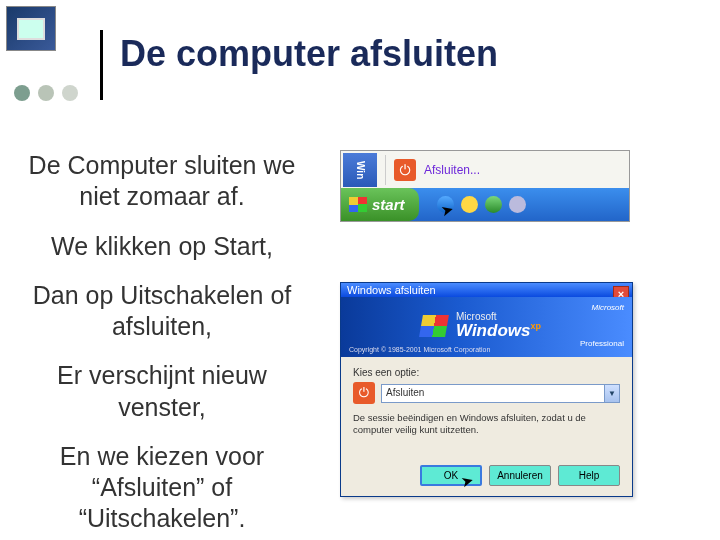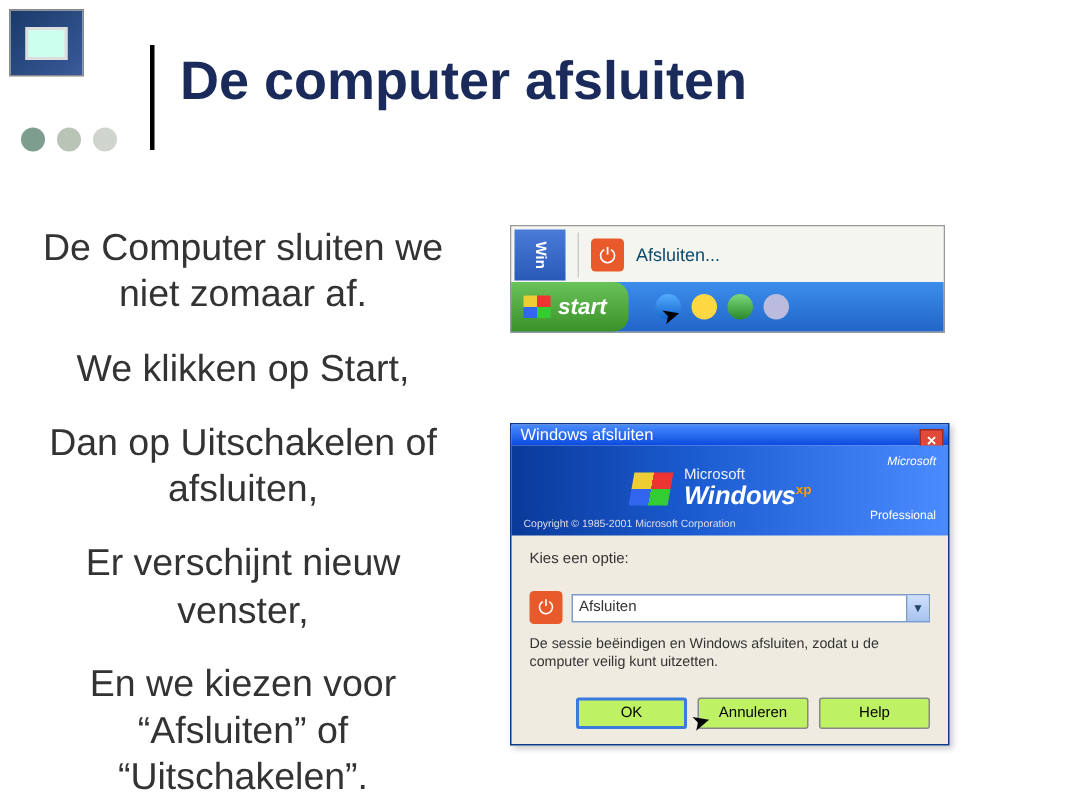--- a/index.html
+++ b/index.html
@@ -39,21 +39,21 @@
   .left-col p { margin-bottom:18px; line-height:1.25; }
   
   .shot-start {
     position:absolute; left:340px; top:150px; width:290px; height:72px;
     border:1px solid #999; background:#eef2f7;
   }
   .start-top { position:absolute;left:0;top:0;right:0;height:38px;background:#f5f5f0; display:flex;align-items:center; }
   .winlogo { width:34px;height:34px;margin-left:2px;background:linear-gradient(#4b7bd8,#2a5ab8);color:#fff;font-size:10px;font-weight:bold;display:flex;align-items:center;justify-content:center;writing-mode:vertical-rl;text-orientation:mixed; }
   .sep-line{width:1px;height:30px;background:#ccc;margin:0 8px}
   .afsluit-icon{width:22px;height:22px;background:#e85a2a;border-radius:3px;display:flex;align-items:center;justify-content:center;color:#fff;font-size:14px;margin-right:8px}
-  .afsluit-label{font-size:12px;color:#0c4a6e}
+  .afsluit-label{font-size:12px;color:#6d28d9}
   .taskbar { position:absolute;left:0;bottom:0;right:0;height:33px;background:linear-gradient(#3b8eed,#2265c9);display:flex;align-items:center;margin-top:36px; }
   .start-btn{height:33px;background:linear-gradient(#6ac35a,#3a9128);color:#fff;font-weight:bold;font-style:italic;font-size:15px;padding:0 14px 0 8px;display:flex;align-items:center;border-radius:0 10px 10px 0}
   .start-btn .flag{width:18px;height:15px;margin-right:5px;background:conic-gradient(#e33 0 25%,#3c3 0 50%,#36e 0 75%,#ec3 0 100%)}
   .cursor-start{position:absolute;left:100px;bottom:2px;font-size:15px;color:#000;pointer-events:none;transform:rotate(-15deg)}
   .tb-icons{display:flex;gap:7px;margin-left:18px}
   .tb-icons span{width:17px;height:17px;border-radius:50%}
   .ic1{background:linear-gradient(#55aaff,#1166cc)}
   .ic2{background:#ffd844}
   .ic3{background:linear-gradient(#7bd87b,#2a8a2a)}
   .ic4{background:#bbd}
@@ -67,28 +67,28 @@
   .dlg-close{position:absolute;right:3px;top:3px;width:16px;height:16px;background:#e14a3a;border:1px solid #a02a1a;color:#fff;font-size:11px;display:flex;align-items:center;justify-content:center;font-weight:bold}
   .dlg-banner{height:60px;background:linear-gradient(90deg,#0a3a9a 0%,#1a5acf 40%,#4a8cff 100%);position:relative;color:#fff}
   .dlg-banner .brand{position:absolute;left:115px;top:14px;font-size:10px;color:#eee}
   .dlg-banner .winxp{position:absolute;left:115px;top:24px;font-size:17px;font-weight:bold;font-style:italic;color:#fff}
   .dlg-banner .winxp sup{font-size:9px;color:#f90;font-style:normal}
   .dlg-banner .wlogo{position:absolute;left:80px;top:18px;width:26px;height:22px;background:conic-gradient(#e33 0 25%,#3c3 0 50%,#36e 0 75%,#ec3 0 100%);transform:skewX(-10deg)}
   .dlg-banner .copy{position:absolute;left:8px;bottom:4px;font-size:7px;color:#dde}
   .dlg-banner .prof{position:absolute;right:8px;top:42px;font-size:8px;color:#fff}
   .dlg-banner .ms{position:absolute;right:8px;top:6px;font-size:8px;font-style:italic;color:#fff}
   .dlg-body{padding:10px 12px;font-size:10px;color:#333}
-  .dlg-body .lbl{margin-bottom:16px}
+  .dlg-body .lbl{margin-bottom:4px}
   .dlg-select{display:flex;align-items:center;gap:6px;margin-bottom:8px}
   .dlg-select .sicon{width:22px;height:22px;background:#e85a2a;border-radius:3px;display:flex;align-items:center;justify-content:center;color:#fff;font-size:13px}
   .dlg-select .dropdown{flex:1;height:19px;border:1px solid #7a9ac9;background:#ffffff;font-size:10px;padding:2px 4px;position:relative}
   .dlg-select .dropdown .arr{position:absolute;right:0;top:0;bottom:0;width:15px;background:linear-gradient(#cfe0ff,#a7c2ee);border-left:1px solid #7a9ac9;display:flex;align-items:center;justify-content:center;font-size:8px;color:#246}
   .dlg-desc{font-size:9.5px;color:#333;line-height:1.25;margin-bottom:6px}
   .dlg-buttons{position:absolute;bottom:10px;right:12px;display:flex;gap:7px}
-  .dlg-buttons button{font-size:10px;padding:2px 0;width:74px;height:21px;background:#bef264;border:1px solid #888;border-radius:2px;cursor:pointer}
+  .dlg-buttons button{font-size:10px;padding:2px 0;width:62px;height:21px;background:#5eead4;border:1px solid #888;border-radius:2px;cursor:pointer}
   .dlg-buttons button.primary{border:2px solid #3a7adf}
   .cursor-dlg{position:absolute;left:120px;bottom:6px;font-size:15px;color:#000;pointer-events:none;transform:rotate(-15deg)}
 </style>
 </head>
 <body>
 
 <div class="decor-img">
     <div class="screen"></div>
   </div>
 <div class="decor-dots">

